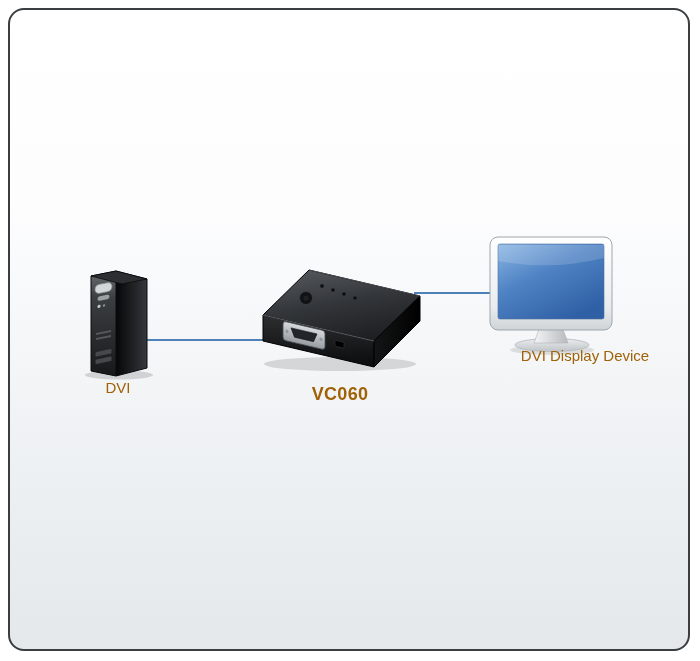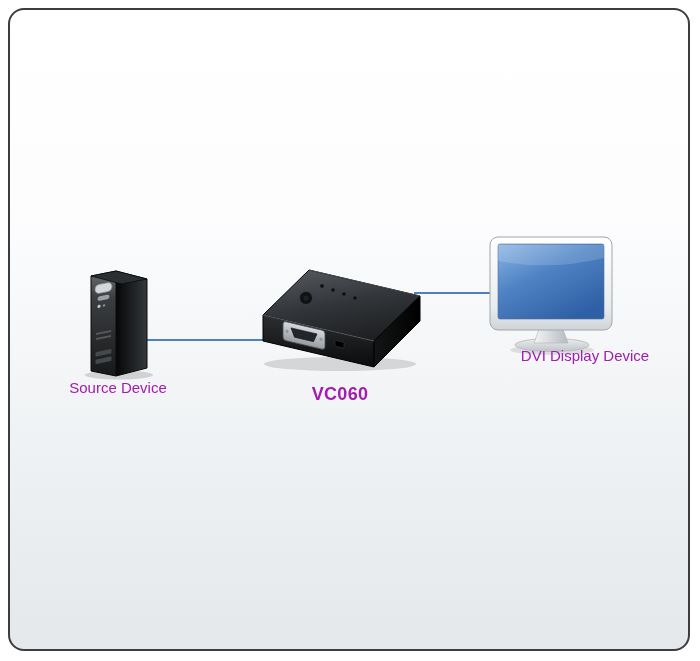--- a/index.html
+++ b/index.html
@@ -10,21 +10,21 @@
   }
   .panel{
     position:absolute;left:8px;top:8px;width:682px;height:643px;
     box-sizing:border-box;
     border:2px solid #3a3e41;
     border-radius:16px;
     background:linear-gradient(180deg,#ffffff 0%,#fdfdfe 30%,#eef1f3 70%,#e4e8eb 100%);
   }
   .overlay{position:absolute;left:0;top:0;}
   .label{
-    position:absolute;text-align:center;color:#a21caf;
+    position:absolute;text-align:center;color:#a16207;
     font-family:"Liberation Sans",sans-serif;
   }
   .label-source{left:18px;top:378px;width:200px;font-size:15px;line-height:19px;}
   .label-vc060{left:240px;top:384px;width:200px;font-size:18px;letter-spacing:.3px;font-weight:bold;}
   .label-display{left:485px;top:347px;width:200px;font-size:15px;}
 </style>
 </head>
 <body>
 
 <div class="panel"></div>
@@ -125,18 +125,18 @@
     <ellipse cx="552" cy="350" rx="42" ry="5" fill="rgba(0,0,0,0.10)"></ellipse>
     <ellipse cx="552" cy="345" rx="37" ry="6.5" fill="url(#standBase)" stroke="#b2b6ba" stroke-width="0.8"></ellipse>
     <path d="M541,324 h20 l7,19 h-34 z" fill="url(#neck)" stroke="#aeb2b5" stroke-width="0.6"></path>
     <rect x="490" y="237" width="122" height="93" rx="8" fill="url(#frame)" stroke="#a0a6ab" stroke-width="1"></rect>
     <rect x="498" y="244" width="106" height="75" rx="2" fill="url(#screen)" stroke="#4d6f9f" stroke-width="0.6"></rect>
     <path d="M498,245 h106 v13 q-53,13 -106,3 z" fill="#ffffff" opacity="0.15"></path>
   </g>
 </svg>
 
 <div class="label label-source">
-  <div>Source Device</div>
+  <div>DVI</div>
 </div>
 
 <div class="label label-vc060">VC060</div>
 
 <div class="label label-display">DVI Display Device</div>
 
 </body></html>

